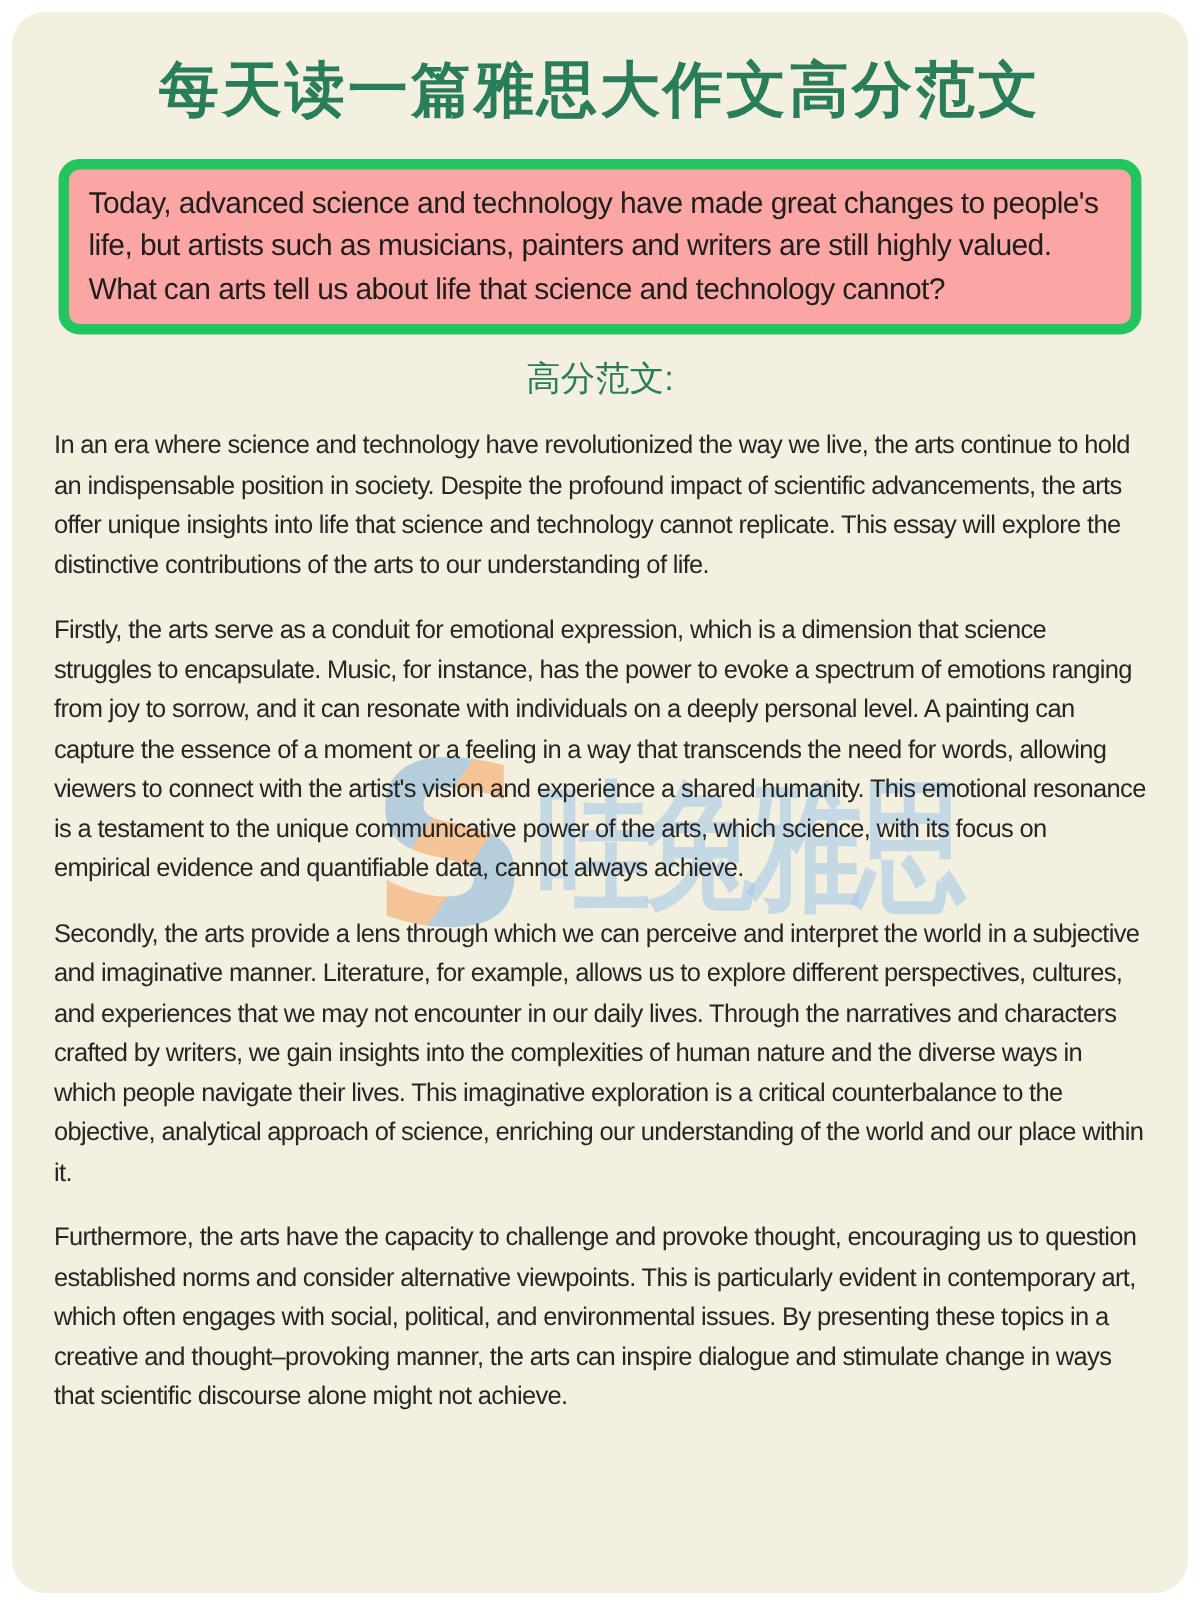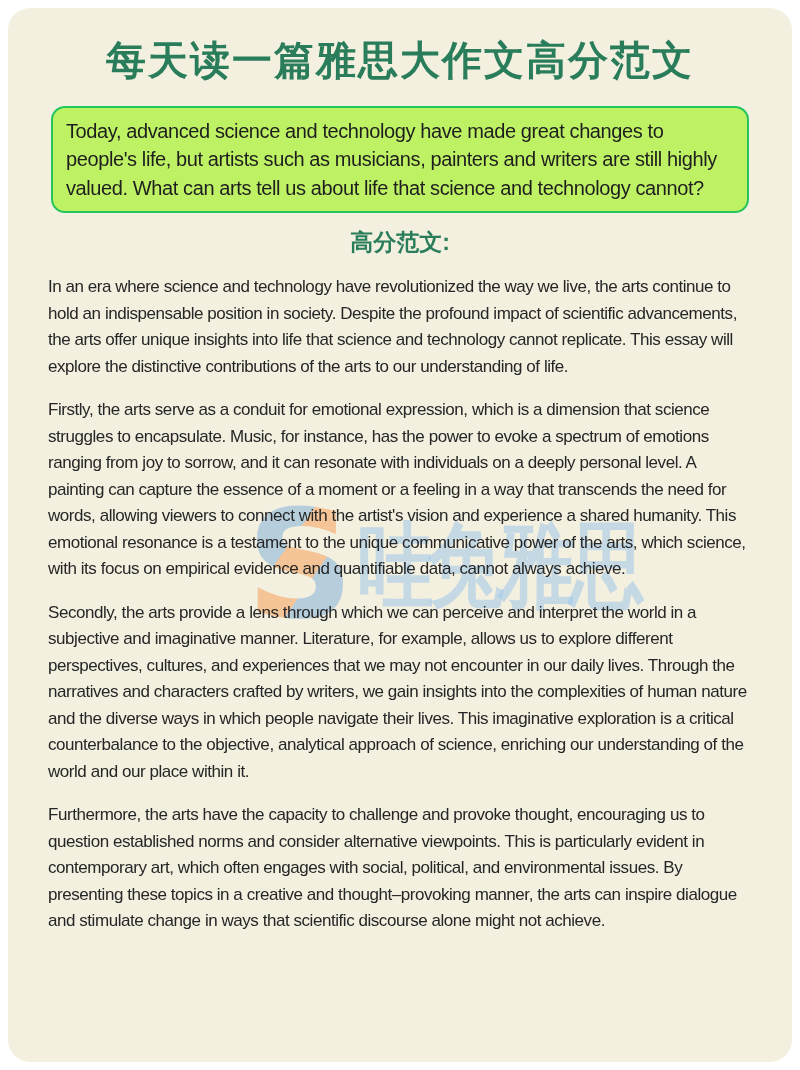--- a/index.html
+++ b/index.html
@@ -24,46 +24,46 @@
     width: 784px;
     height: 1054px;
     background: #f3f0e0;
     border-radius: 22px;
     overflow: hidden;
     box-sizing: border-box;
   }
   .content {
     position: relative;
     z-index: 2;
-    padding: 0 40px;
+    padding: 0 28px;
   }
   .title {
     margin: 30px 6px 24px;
     text-align: center;
     font-size: 40px;
     font-weight: 700;
     color: #2a7d5a;
     letter-spacing: 2px;
     line-height: 1.1;
   }
   .prompt-box {
-    border: 2px solid #22c55e;
+    border: 7px solid #22c55e;
     border-radius: 14px;
     margin: 0 3px 12px;
     padding: 9px 13px;
-    background: #bef264;
+    background: #fca5a5;
     font-size: 20px;
     line-height: 1.42;
     letter-spacing: -0.4px;
     color: #1e1e1e;
   }
   .section-heading {
     text-align: center;
     font-size: 23px;
-    font-weight: 700;
+    font-weight: 400;
     color: #2a7d5a;
     margin: 14px 0 16px;
   }
   .essay p {
     margin: 0 0 17px;
     font-size: 17px;
     line-height: 26.5px;
     letter-spacing: -0.45px;
     color: #262626;
   }

